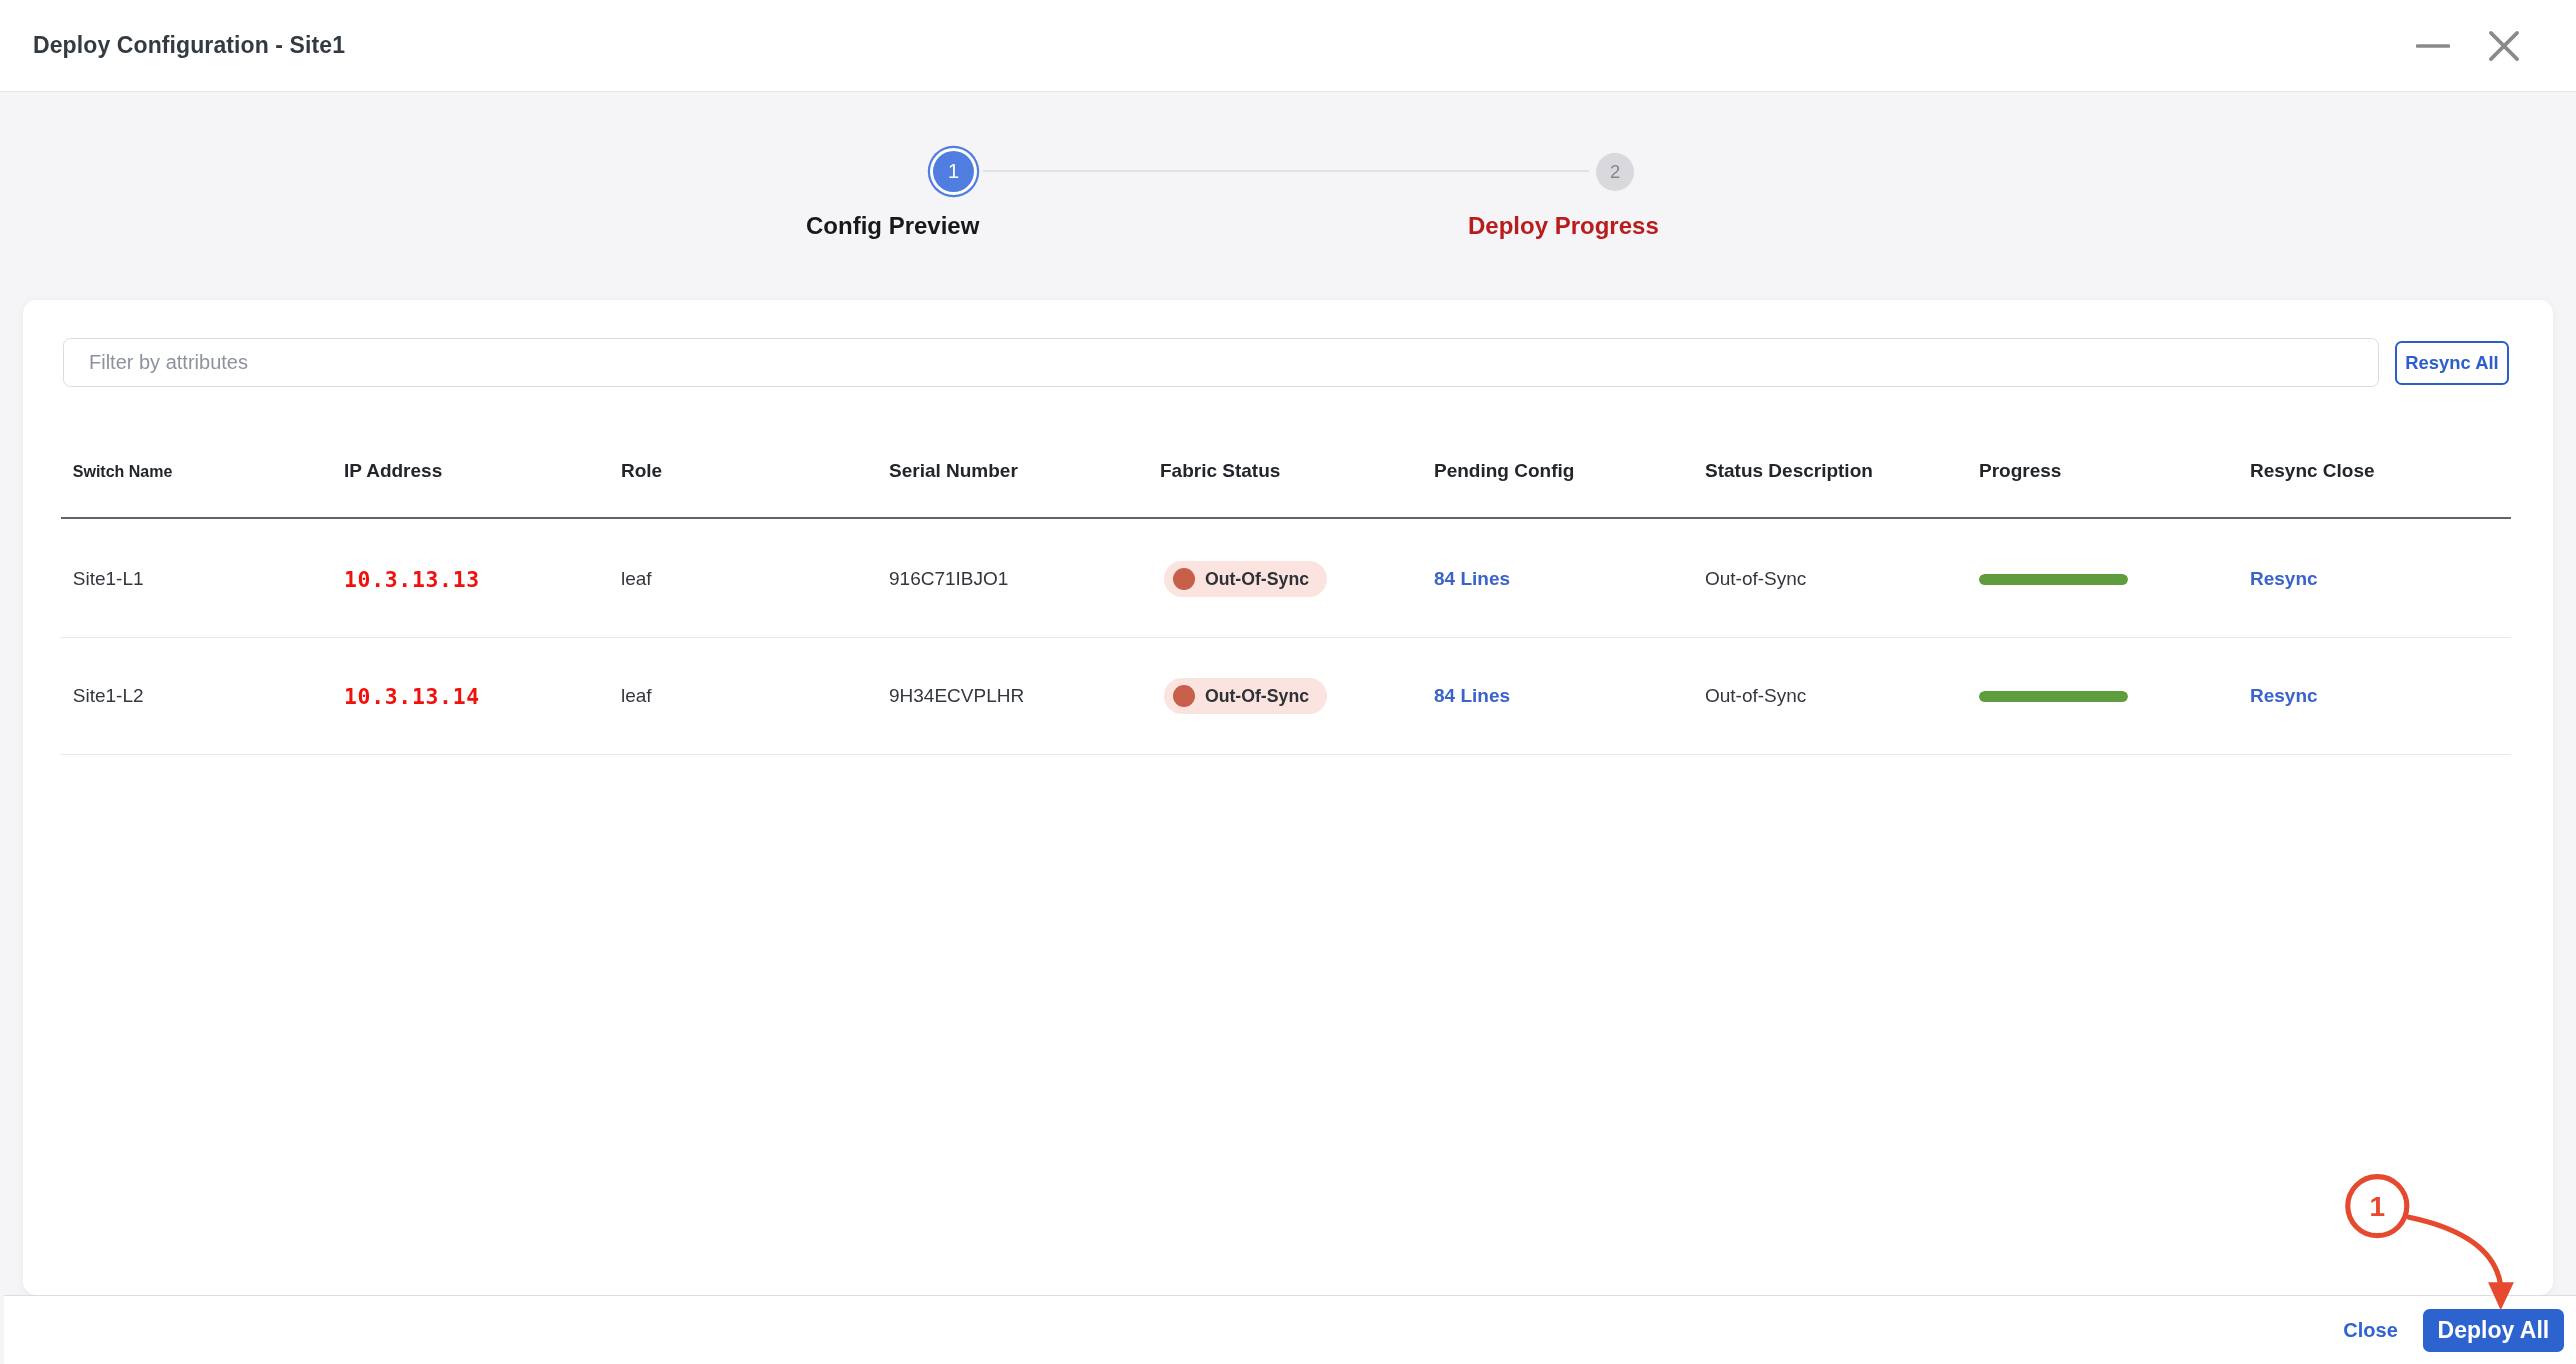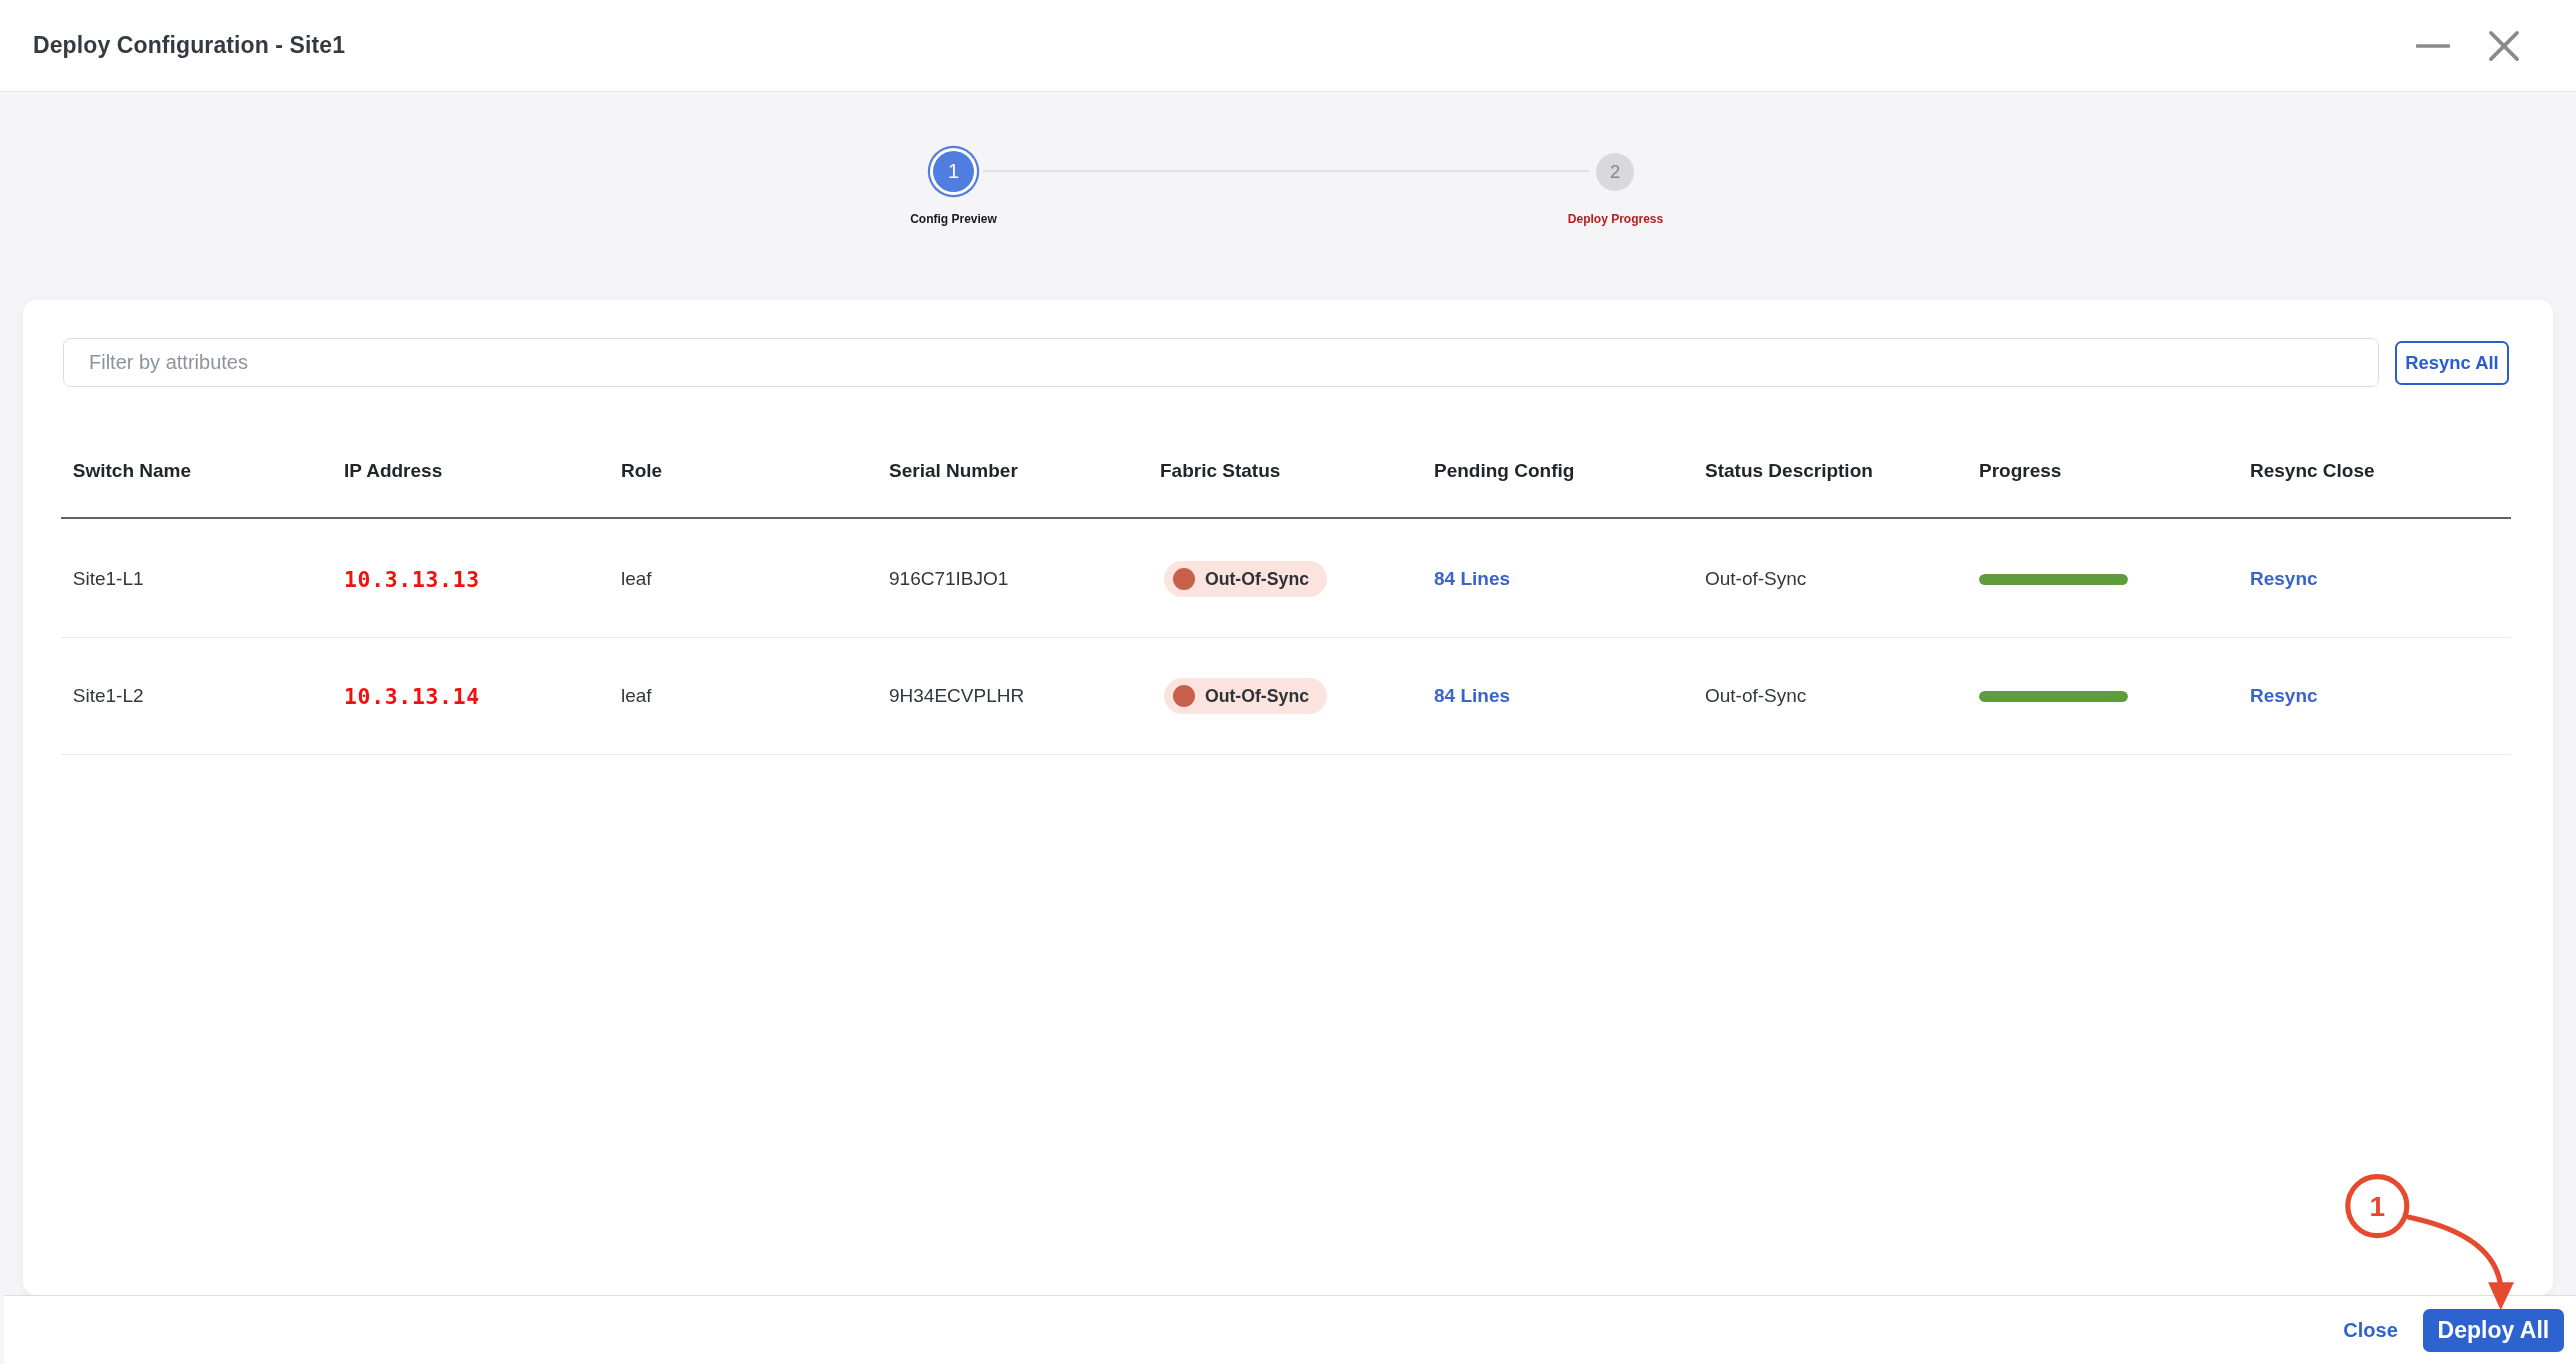--- a/index.html
+++ b/index.html
@@ -14,21 +14,21 @@
   .title { margin-left:33px; font-size:23px; font-weight:bold; color:#343a41; letter-spacing:0.1px; }
   .win-controls { position:absolute; right:55px; top:0; height:92px; display:flex; align-items:center; gap:37px; }
   .win-btn { width:34px; height:34px; display:flex; align-items:center; justify-content:center; cursor:pointer; }
 
   
   .step-circle { position:absolute; border-radius:50%; display:flex; align-items:center; justify-content:center; }
   .step-circle.active { left:933px; top:151px; width:41px; height:41px; background:#4f7de0; color:#ffffff;
                         font-size:20px; box-shadow:0 0 0 3px #ffffff, 0 0 0 5.2px #4f7de0; }
   .step-circle.inactive { left:1596px; top:153px; width:38px; height:38px; background:#d9d9dd; color:#83878d; font-size:18.4px; }
   .step-connector { position:absolute; left:983px; top:170px; width:606px; height:2.2px; background:#e1e1e5; }
-  .step-label { position:absolute; top:212px; width:295px; text-align:center; font-size:12px; }
+  .step-label { position:absolute; top:212px; width:295px; text-align:left; font-size:24px; }
   .step-label.active { left:806px; font-weight:bold; color:#15181c; }
   .step-label.inactive { left:1468px; color:#b91c1c;font-weight:bold; }
 
   
   .card { position:absolute; left:23px; top:300px; width:2530px; height:995px;
           background:#ffffff; border-radius:13.3px; box-shadow:0 1.5px 8.9px rgba(0,0,0,.05); }
   .filter-input { position:absolute; left:40px; top:38px; width:2316px; height:49px;
                   border:1.5px solid #dbdce0; border-radius:7.4px; padding:0 25px;
                   font-size:20px; color:#2f343a; background:#ffffff; outline:none;
                   font-family:"Liberation Sans", sans-serif; }
@@ -103,21 +103,21 @@
   </div>
   <div class="step-label active">Config Preview</div>
   <div class="step-label inactive">Deploy Progress</div>
 
   <div class="card">
 
     <input class="filter-input" type="text" placeholder="Filter by attributes" style="">
     <button class="resync-all-btn">Resync All</button>
 
     <div class="tbl tbl-header tbl-row">
-      <div class="cell first"><span class="cell" style="font-size:19px;font-weight:bold;color:#22262b;">Switch Name</span></div>
+      <div class="cell first"><span class="cell" style="font-size:16px;font-weight:bold;color:#22262b;">Switch Name</span></div>
       <div class="cell">IP Address</div>
       <div class="cell">Role</div>
       <div class="cell">Serial Number</div>
       <div class="cell">Fabric Status</div>
       <div class="cell">Pending Config</div>
       <div class="cell">Status Description</div>
       <div class="cell">Progress</div>
       <div class="cell">Resync Close</div>
     </div>
 

